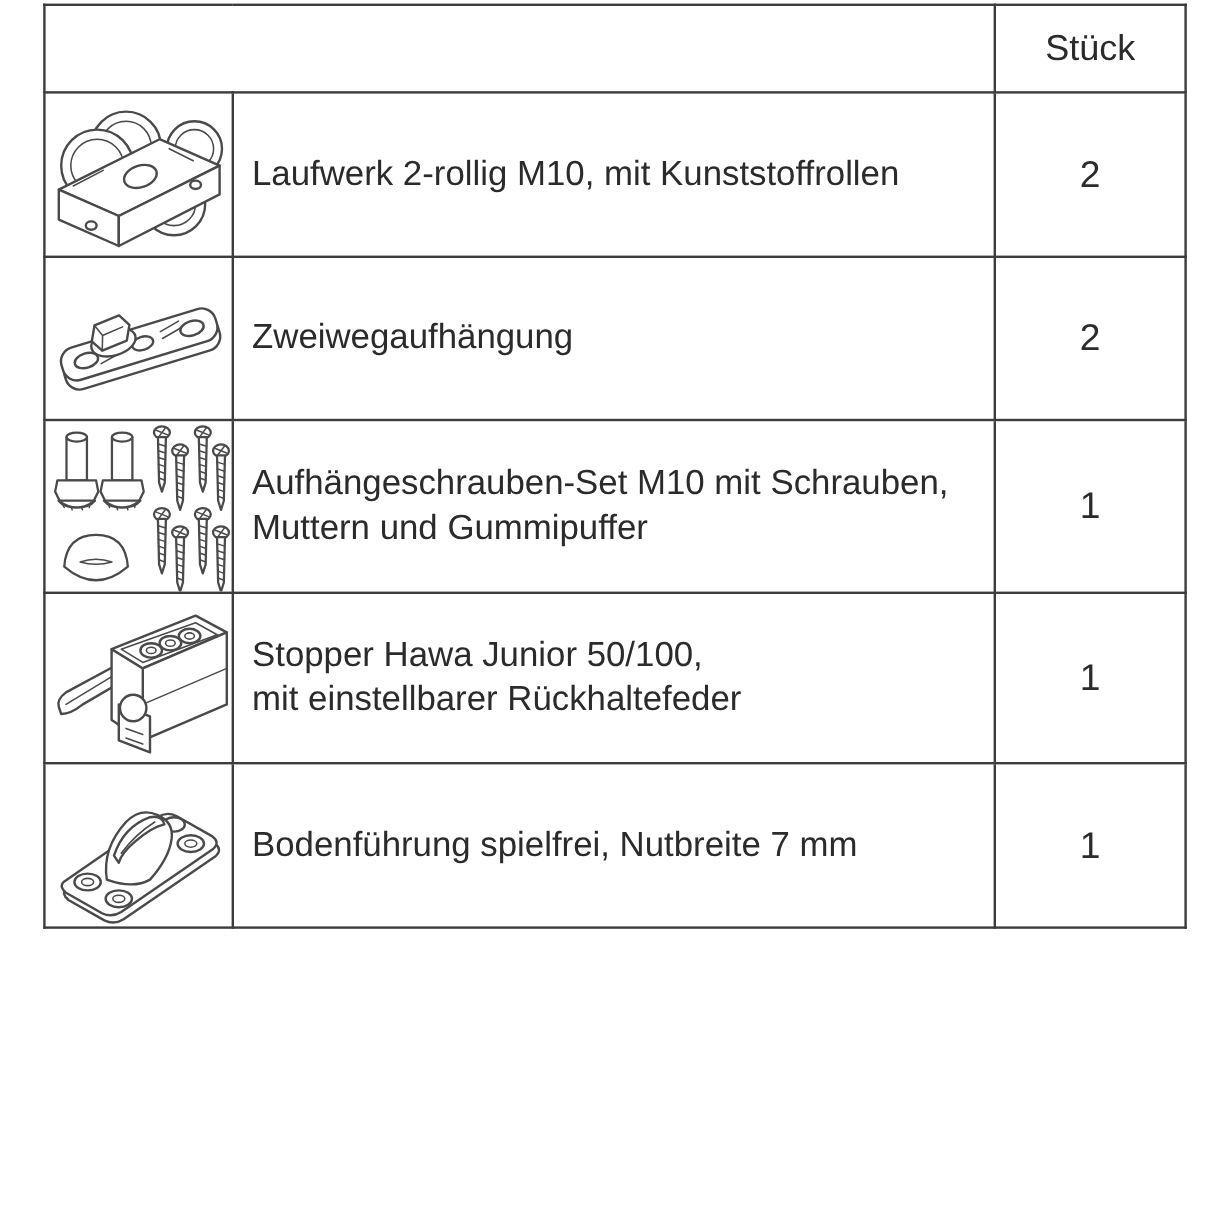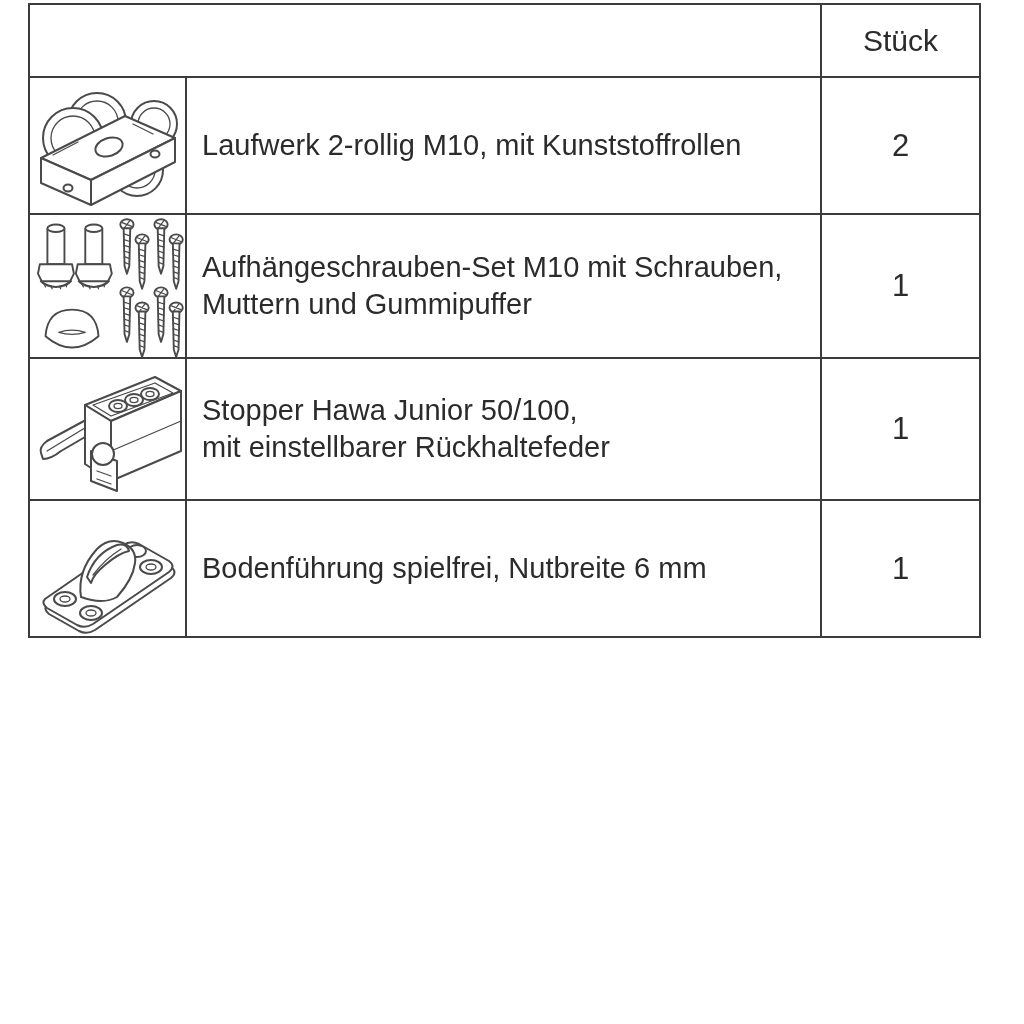--- a/index.html
+++ b/index.html
@@ -4,21 +4,21 @@
 <style>
   * { margin: 0; padding: 0; box-sizing: border-box; }
   html, body {
     width: 1024px; height: 1024px;
     background: #ffffff;
     font-family: "Liberation Sans", sans-serif;
     color: #2b2b2b;
   }
   .page { position: relative; width: 1024px; height: 1024px; background: #fff; }
   table.parts {
-    position: absolute; left: 28px; top: 3px;
+    position: absolute; left: 36px; top: 3px;
     width: 951px;
     border-collapse: collapse;
     table-layout: fixed;
   }
   table.parts td {
     border: 2px solid #3c3c3c;
     background: #fff;
     vertical-align: middle;
   }
   col.c-icon { width: 157px; }
@@ -89,20 +89,42 @@
           <ellipse class="ln" cx="76" cy="69" rx="14" ry="9" transform="rotate(-18 76 69)"></ellipse>
           <ellipse class="ln" cx="35" cy="110" rx="4.5" ry="3.5"></ellipse>
           <ellipse class="ln" cx="122" cy="76" rx="4.5" ry="3.5"></ellipse>
           <path class="thin" d="M20,77 L45,64 M100,46 L120,56"></path>
         </svg>
       </td>
       <td class="desc">Laufwerk 2-rollig M10, mit Kunststoffrollen</td>
       <td class="qty">2</td>
     </tr>
 
+    <tr class="row">
+      <td class="iconcell">
+        <svg width="150" height="115" viewBox="0 0 150 115">
+          <g transform="rotate(-17 75 62)">
+
+            <rect class="fw" x="8" y="56" width="134" height="28" rx="12"></rect>
+
+            <rect class="fw" x="8" y="48" width="134" height="28" rx="12"></rect>
+            <ellipse class="fw" cx="29" cy="62" rx="10" ry="6"></ellipse>
+            <ellipse class="fw" cx="121" cy="62" rx="10" ry="6"></ellipse>
+            <ellipse class="fw" cx="78" cy="62" rx="9" ry="5.5"></ellipse>
+            <path class="thin" d="M95,57 L112,53 M95,63 L112,59 M40,68 L54,65"></path>
+
+            <ellipse class="fw" cx="55" cy="54" rx="19" ry="11"></ellipse>
+            <polygon class="fw" points="38,48 44,36 66,34 72,44 66,56 44,58"></polygon>
+            <path class="thin" d="M44,36 L48,46 L66,44 M48,46 L44,58"></path>
+          </g>
+        </svg>
+      </td>
+      <td class="desc">Zweiwegaufhängung</td>
+      <td class="qty">2</td>
+    </tr>
 
     <tr class="row">
       <td class="iconcell">
         <svg width="152" height="142" viewBox="0 0 160 150">
           <defs>
             <g id="scr">
               <ellipse class="fw" cx="0" cy="0" rx="7" ry="5.5"></ellipse>
               <path class="thin" d="M-5,-2 L5,2 M-3,4 L3,-4"></path>
               <path class="fw" d="M-3.5,4 L-2.5,44 L0,52 L2.5,44 L3.5,4 Z"></path>
               <path class="thin" d="M-3.3,10 L3.3,12 M-3.2,16 L3.2,18 M-3.1,22 L3.1,24 M-3,28 L3,30 M-2.8,34 L2.8,36 M-2.6,40 L2.6,42"></path>
@@ -185,19 +207,19 @@
               <ellipse class="thin" cx="58" cy="112" rx="5" ry="3"></ellipse>
           <ellipse class="fw" cx="118" cy="66" rx="11" ry="7"></ellipse>
               <ellipse class="thin" cx="118" cy="66" rx="5" ry="3"></ellipse>
           <ellipse class="fw" cx="104" cy="50" rx="9" ry="6"></ellipse>
 
           <path class="fw" d="M48,96 Q44,70 64,48 Q76,36 90,42 Q104,48 102,62 Q100,78 84,96 Q70,104 48,96 Z"></path>
           <path class="fw" d="M54,76 Q62,52 84,44 Q94,42 96,50 Q86,52 72,64 Q60,74 58,82 Z"></path>
           <path class="thin" d="M60,74 Q72,58 88,48"></path>
         </svg>
       </td>
-      <td class="desc">Bodenführung spielfrei, Nutbreite 6 mm</td>
+      <td class="desc">Bodenführung spielfrei, Nutbreite 7 mm</td>
       <td class="qty">1</td>
     </tr>
 
   </tbody>
     </table>
 </div>
 
 </body></html>

